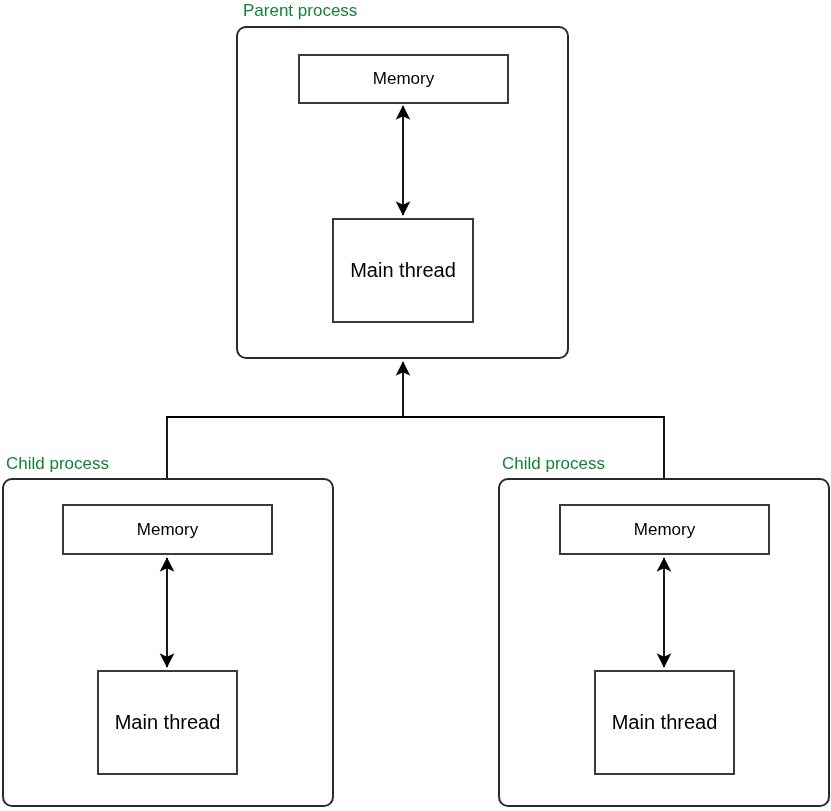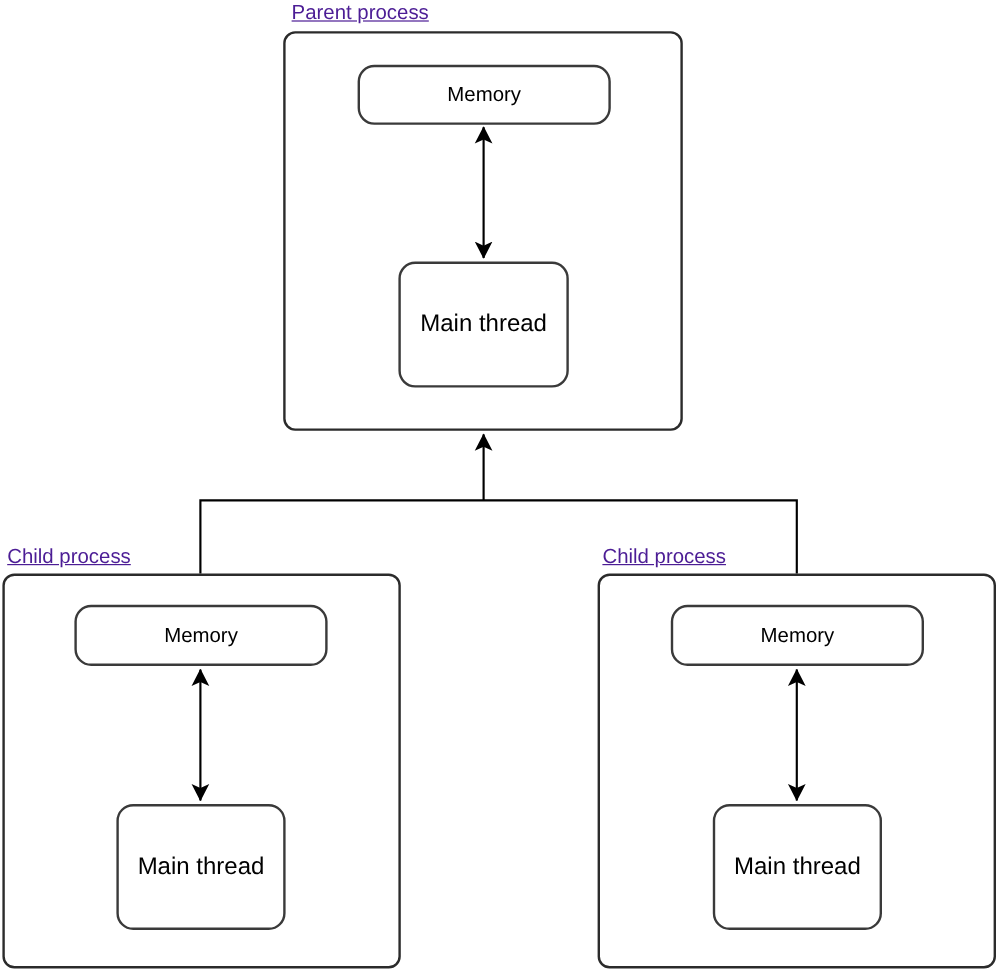--- a/index.html
+++ b/index.html
@@ -12,37 +12,36 @@
     width: 831px;
     height: 811px;
     background: #ffffff;
     overflow: hidden;
     font-family: "Liberation Sans", sans-serif;
   }
   .proc-label {
     position: absolute;
     font-family: "Liberation Sans", sans-serif;
     font-size: 17px;
-    color: #4c1d95;
+    color: #15803d;
     white-space: nowrap;
     line-height: 1;
-    text-decoration: underline;
   }
   .proc-box {
     position: absolute;
     box-sizing: border-box;
     border: 2px solid #2b2b2b;
     border-radius: 10px;
     background: #ffffff;
   }
   .inner-box {
     position: absolute;
     box-sizing: border-box;
     border: 2px solid #3a3a3a;
-    border-radius: 14px;
+    border-radius: 0;
     background: #ffffff;
     display: flex;
     align-items: center;
     justify-content: center;
   }
   .inner-box span {
     font-family: "Liberation Sans", sans-serif;
     font-size: 17px;
     color: #000000;
     white-space: nowrap;

